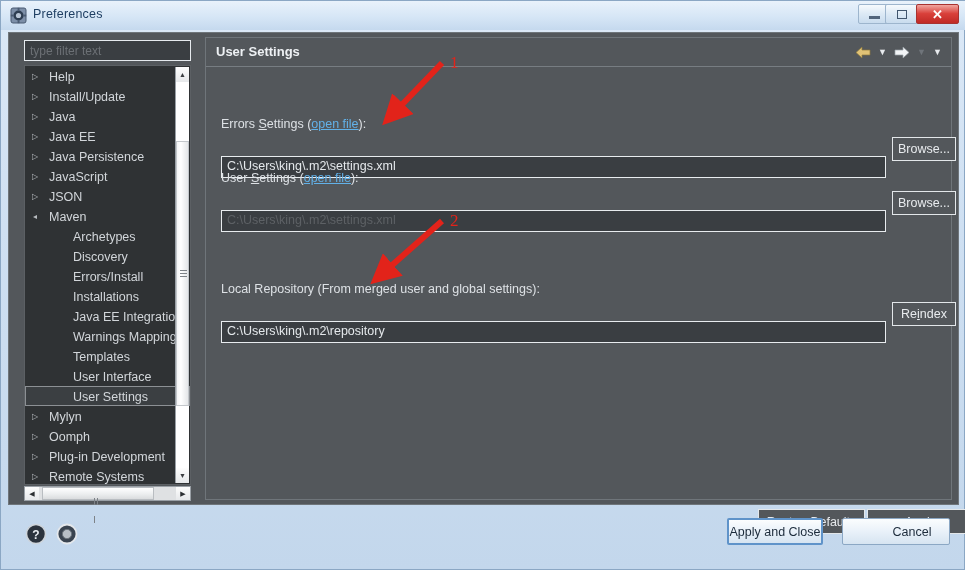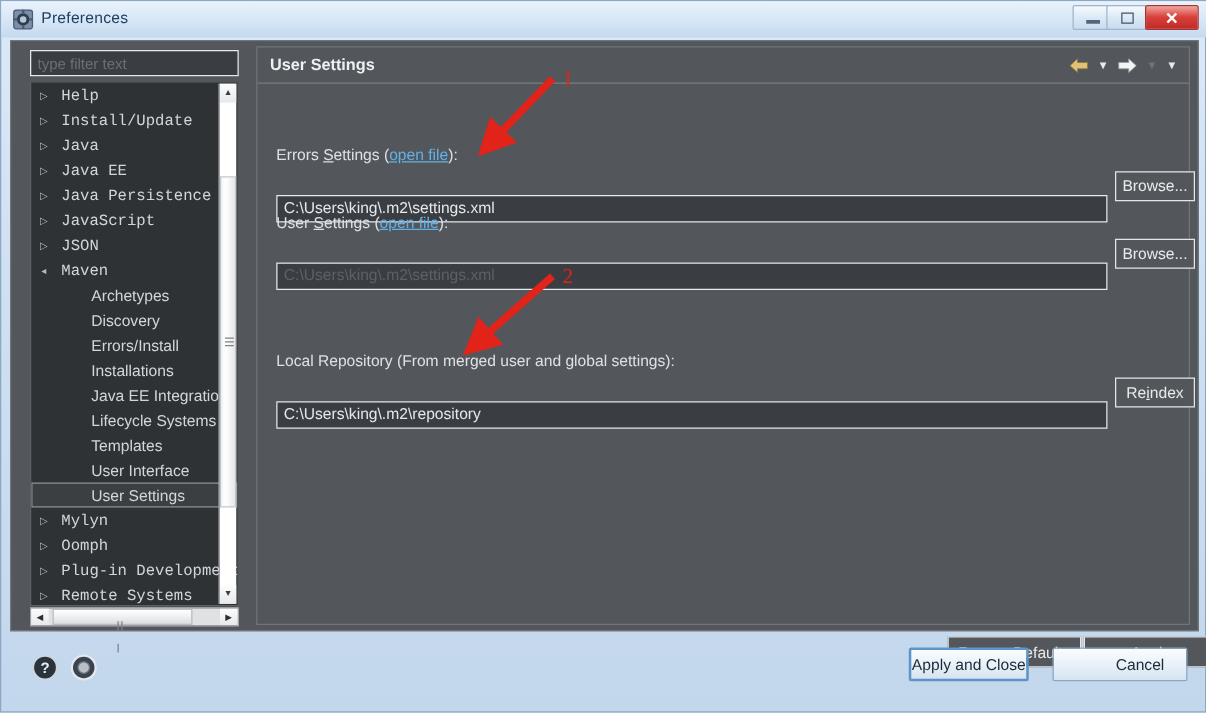--- a/index.html
+++ b/index.html
@@ -124,21 +124,21 @@
     display: inline-block;
     width: 16px;
     text-align: center;
     color: #b7bbbf;
     font-size: 8px;
     vertical-align: middle;
   }
   .tree-label { vertical-align: middle; }
   .tree-item.child .tree-label { padding-left: 46px; }
   .tree-item.child.selected .tree-label { padding-left: 45px; }
-  .tree-item.top .tree-label { padding-left: 6px; font-family: Liberation Mono, monospace; }
+  .tree-item.top .tree-label { padding-left: 6px; }
 
   
   #tree-vscroll {
     position: absolute;
     right: 1px; top: 1px;
     width: 14px; bottom: 1px;
     background: #ffffff;
     border-left: 1px solid #9aa0a6;
     box-sizing: border-box;
   }
@@ -384,21 +384,21 @@
             <div class="tree-item top"><span class="tree-arrow">▷</span><span class="tree-label">Java EE</span></div>
             <div class="tree-item top"><span class="tree-arrow">▷</span><span class="tree-label">Java Persistence</span></div>
             <div class="tree-item top"><span class="tree-arrow">▷</span><span class="tree-label">JavaScript</span></div>
             <div class="tree-item top"><span class="tree-arrow">▷</span><span class="tree-label">JSON</span></div>
             <div class="tree-item top"><span class="tree-arrow">◂</span><span class="tree-label">Maven</span></div>
             <div class="tree-item child"><span class="tree-label">Archetypes</span></div>
             <div class="tree-item child"><span class="tree-label">Discovery</span></div>
             <div class="tree-item child"><span class="tree-label">Errors/Install</span></div>
             <div class="tree-item child"><span class="tree-label">Installations</span></div>
             <div class="tree-item child"><span class="tree-label">Java EE Integration</span></div>
-            <div class="tree-item child"><span class="tree-label">Lifecycle Systems</span></div>
+            <div class="tree-item child"><span class="tree-label">Warnings Mapping</span></div>
             <div class="tree-item child"><span class="tree-label">Templates</span></div>
             <div class="tree-item child"><span class="tree-label">User Interface</span></div>
             <div class="tree-item child selected"><span class="tree-label">User Settings</span></div>
             <div class="tree-item top"><span class="tree-arrow">▷</span><span class="tree-label">Mylyn</span></div>
             <div class="tree-item top"><span class="tree-arrow">▷</span><span class="tree-label">Oomph</span></div>
             <div class="tree-item top"><span class="tree-arrow">▷</span><span class="tree-label">Plug-in Development</span></div>
             <div class="tree-item top"><span class="tree-arrow">▷</span><span class="tree-label">Remote Systems</span></div>
           </div>
 
         <div id="tree-vscroll">

